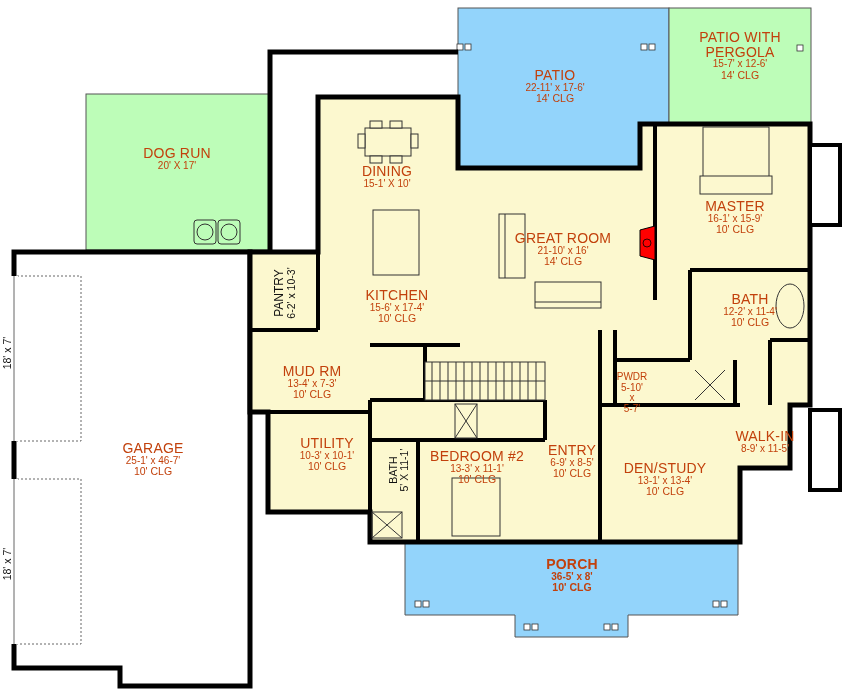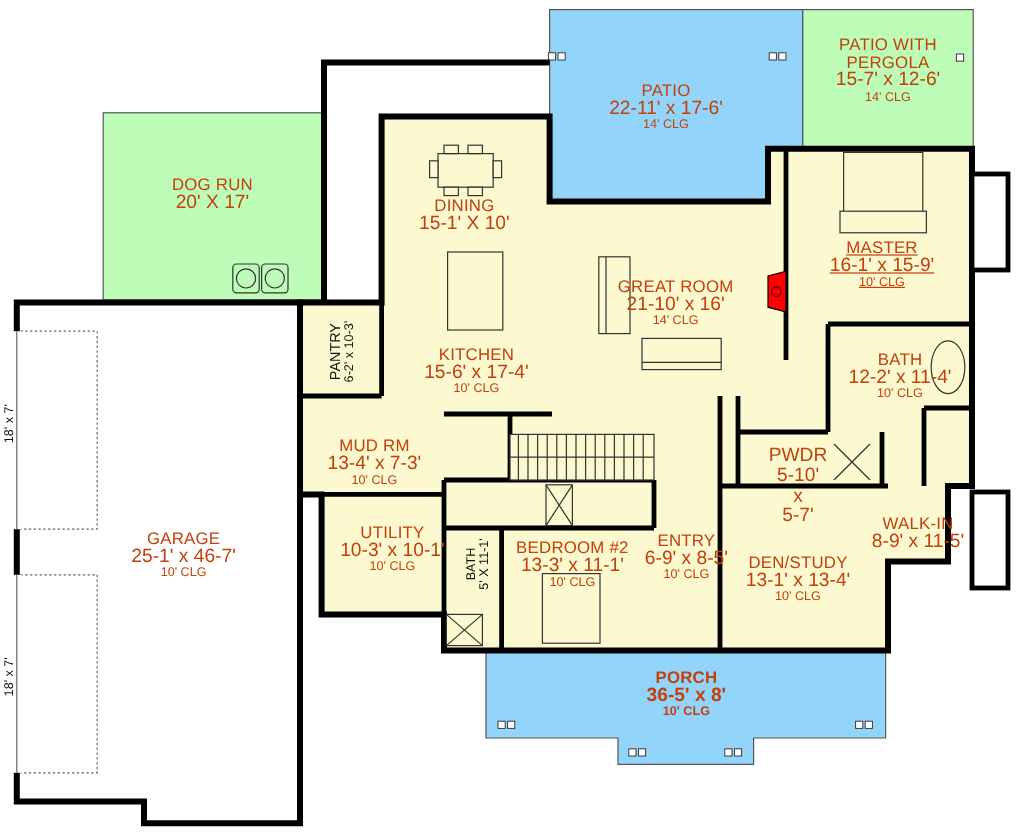--- a/index.html
+++ b/index.html
@@ -1,20 +1,20 @@
 <!DOCTYPE html>
 <html><head>
 <meta charset="utf-8">
 <style>
   html,body{margin:0;padding:0;background:#ffffff;}
   body{width:850px;height:699px;position:relative;overflow:hidden;font-family:"Liberation Sans",sans-serif;color:#111;}
   #plan{position:absolute;left:0;top:0;width:850px;height:699px;}
   .lbl{position:absolute;text-align:center;line-height:1.05;color:#c2410c;white-space:nowrap;transform:translateX(-50%);}
   .lbl .nm{display:block;font-size:14px;letter-spacing:0.2px;}
-  .lbl .dm{display:block;font-size:16px;}
+  .lbl .dm{display:block;font-size:10px;}
   .lbl .cl{display:block;font-size:10.5px;}
   .vlbl{position:absolute;font-size:10.5px;white-space:nowrap;transform-origin:center center;transform:translate(-50%,-50%) rotate(-90deg);line-height:1.05;text-align:center;}
   .vlbl .nm{display:block;font-size:12px;}
   .vlbl .dm{display:block;font-size:10.5px;}
 </style>
 </head>
 <body>
 
 <svg id="plan" viewBox="0 0 850 699" xmlns="http://www.w3.org/2000/svg">
 
@@ -170,21 +170,21 @@
   <span class="nm">DINING</span>
   <span class="dm">15-1' X 10'</span>
 </div>
 
 <div class="lbl" style="left:553px;top:231px;margin-left:10px;">
   <span class="nm">GREAT ROOM</span>
   <span class="dm">21-10' x 16'</span>
   <span class="cl">14' CLG</span>
 </div>
 
-<div class="lbl" style="left:735px;top:199px;text-decoration:underline;">
+<div class="lbl" style="left:735px;top:199px;">
   <span class="nm">MASTER</span>
   <span class="dm">16-1' x 15-9'</span>
   <span class="cl">10' CLG</span>
 </div>
 
 <div class="lbl" style="left:397px;top:288px;">
   <span class="nm">KITCHEN</span>
   <span class="dm">15-6' x 17-4'</span>
   <span class="cl">10' CLG</span>
 </div>
@@ -199,21 +199,21 @@
   <span class="dm">13-4' x 7-3'</span>
   <span class="cl">10' CLG</span>
 </div>
 
 <div class="lbl" style="left:750px;top:292px;">
   <span class="nm">BATH</span>
   <span class="dm">12-2' x 11-4'</span>
   <span class="cl">10' CLG</span>
 </div>
 
-<div class="lbl" style="left:665px;top:372px;">
+<div class="lbl" style="left:632px;top:372px;">
   <span class="dm">PWDR</span>
   <span class="dm">5-10'</span>
   <span class="dm">x</span>
   <span class="dm">5-7'</span>
 </div>
 
 <div class="lbl" style="left:153px;top:441px;">
   <span class="nm">GARAGE</span>
   <span class="dm">25-1' x 46-7'</span>
   <span class="cl">10' CLG</span>

